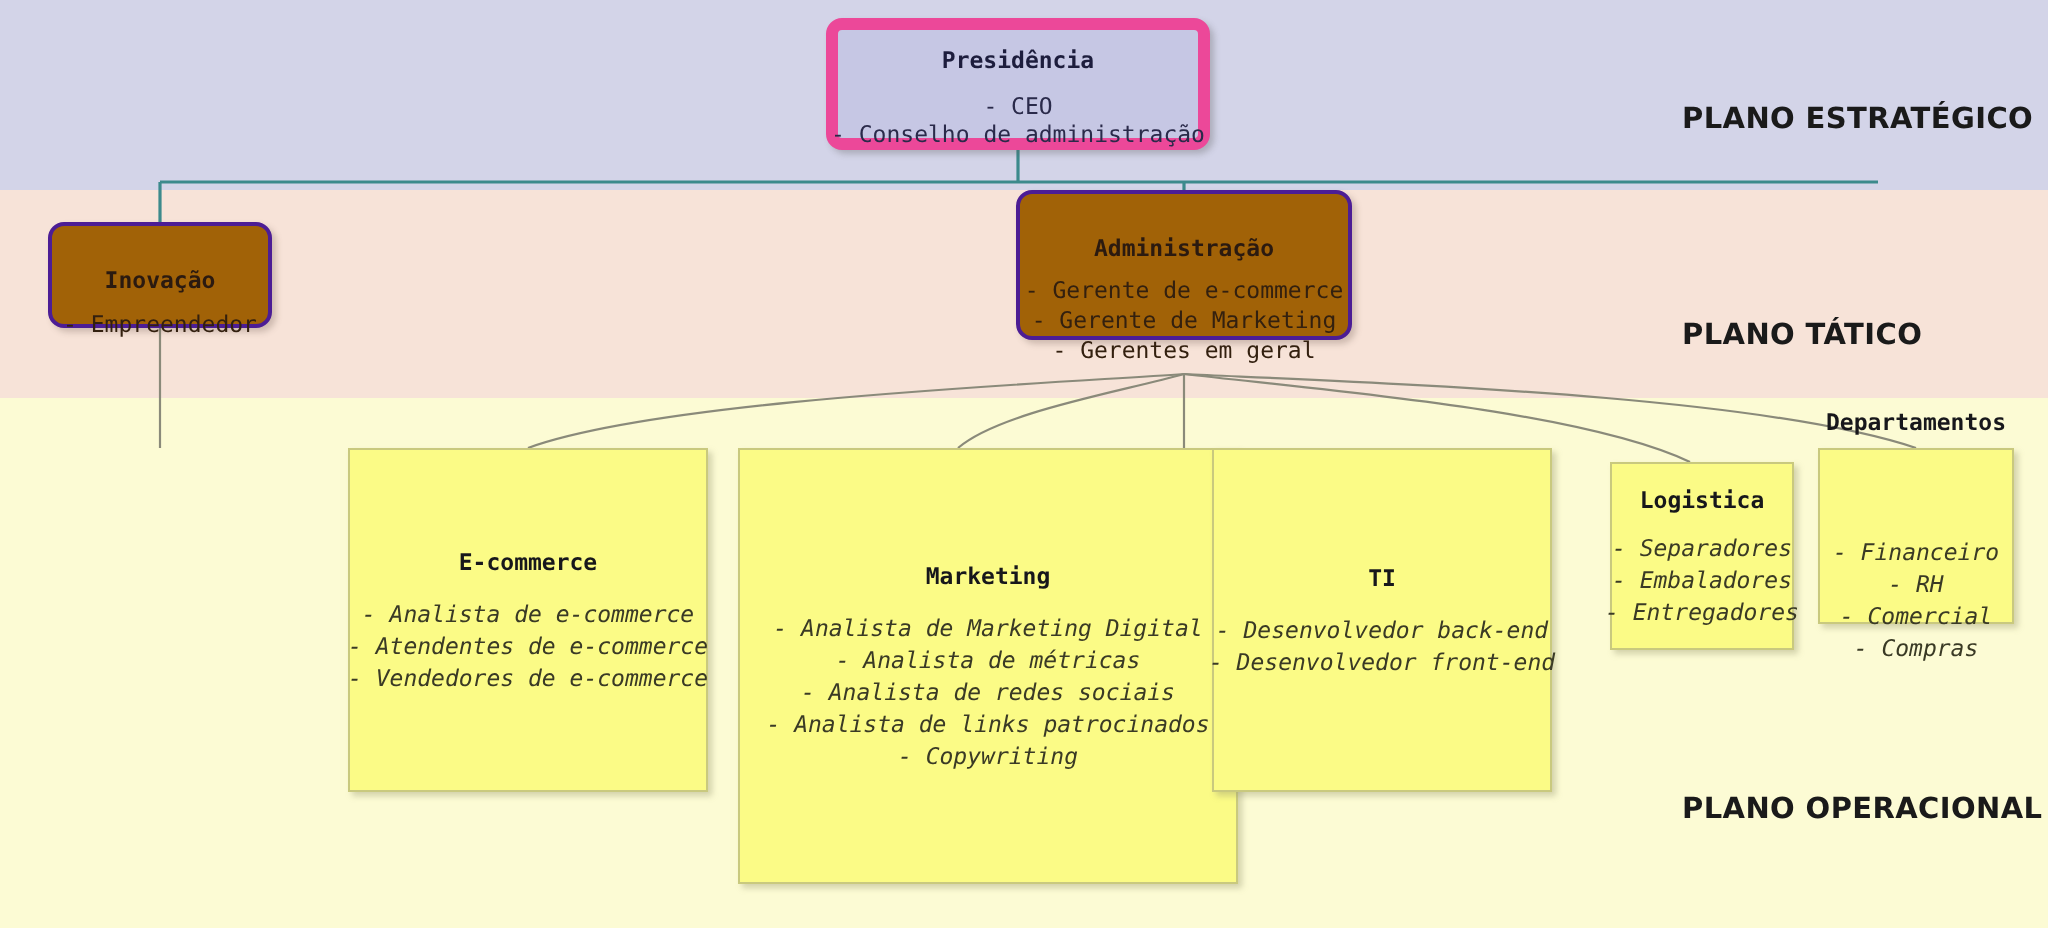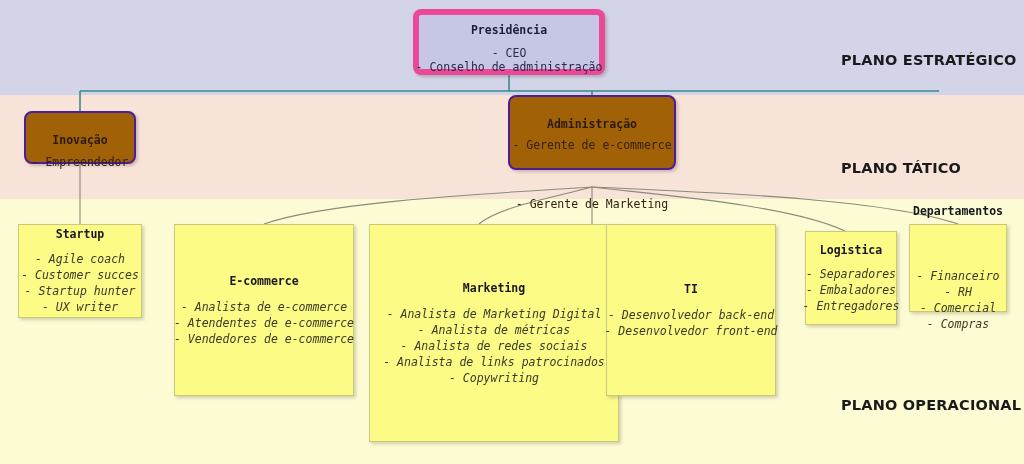--- a/index.html
+++ b/index.html
@@ -129,21 +129,21 @@
     height: 53px;
   }
   #node-inovacao .items { margin-top: 8px; }
 
   #node-administracao {
     left: 508px;
     top: 95px;
     width: 168px;
     height: 75px;
   }
-  #node-administracao .items { margin-top: 7px; gap: 44px; }
+  #node-administracao .items { margin-top: 7px; }
 
   
   .operational {
     border: 1px solid #c9c97e;
     background: #fbfb86;
     box-shadow: 2px 2px 3px rgba(150,150,110,0.40);
     justify-content: center;
   }
   .operational .title {
     font-size: 11.5px;
@@ -217,29 +217,20 @@
 
   <div class="node tactical" id="node-administracao">
     <div class="title">Administração</div>
     <div class="items">
       <div class="item">- Gerente de e-commerce</div>
       <div class="item">- Gerente de Marketing</div>
       <div class="item">- Gerentes em geral</div>
     </div>
   </div>
 
-  <div class="node operational" id="node-startup">
-    <div class="title">Startup</div>
-    <div class="items">
-      <div class="item">- Agile coach</div>
-      <div class="item">- Customer succes</div>
-      <div class="item">- Startup hunter</div>
-      <div class="item">- UX writer</div>
-    </div>
-  </div>
 
   <div class="node operational" id="node-ecommerce">
     <div class="title">E-commerce</div>
     <div class="items">
       <div class="item">- Analista de e-commerce</div>
       <div class="item">- Atendentes de e-commerce</div>
       <div class="item">- Vendedores de e-commerce</div>
     </div>
   </div>
 

